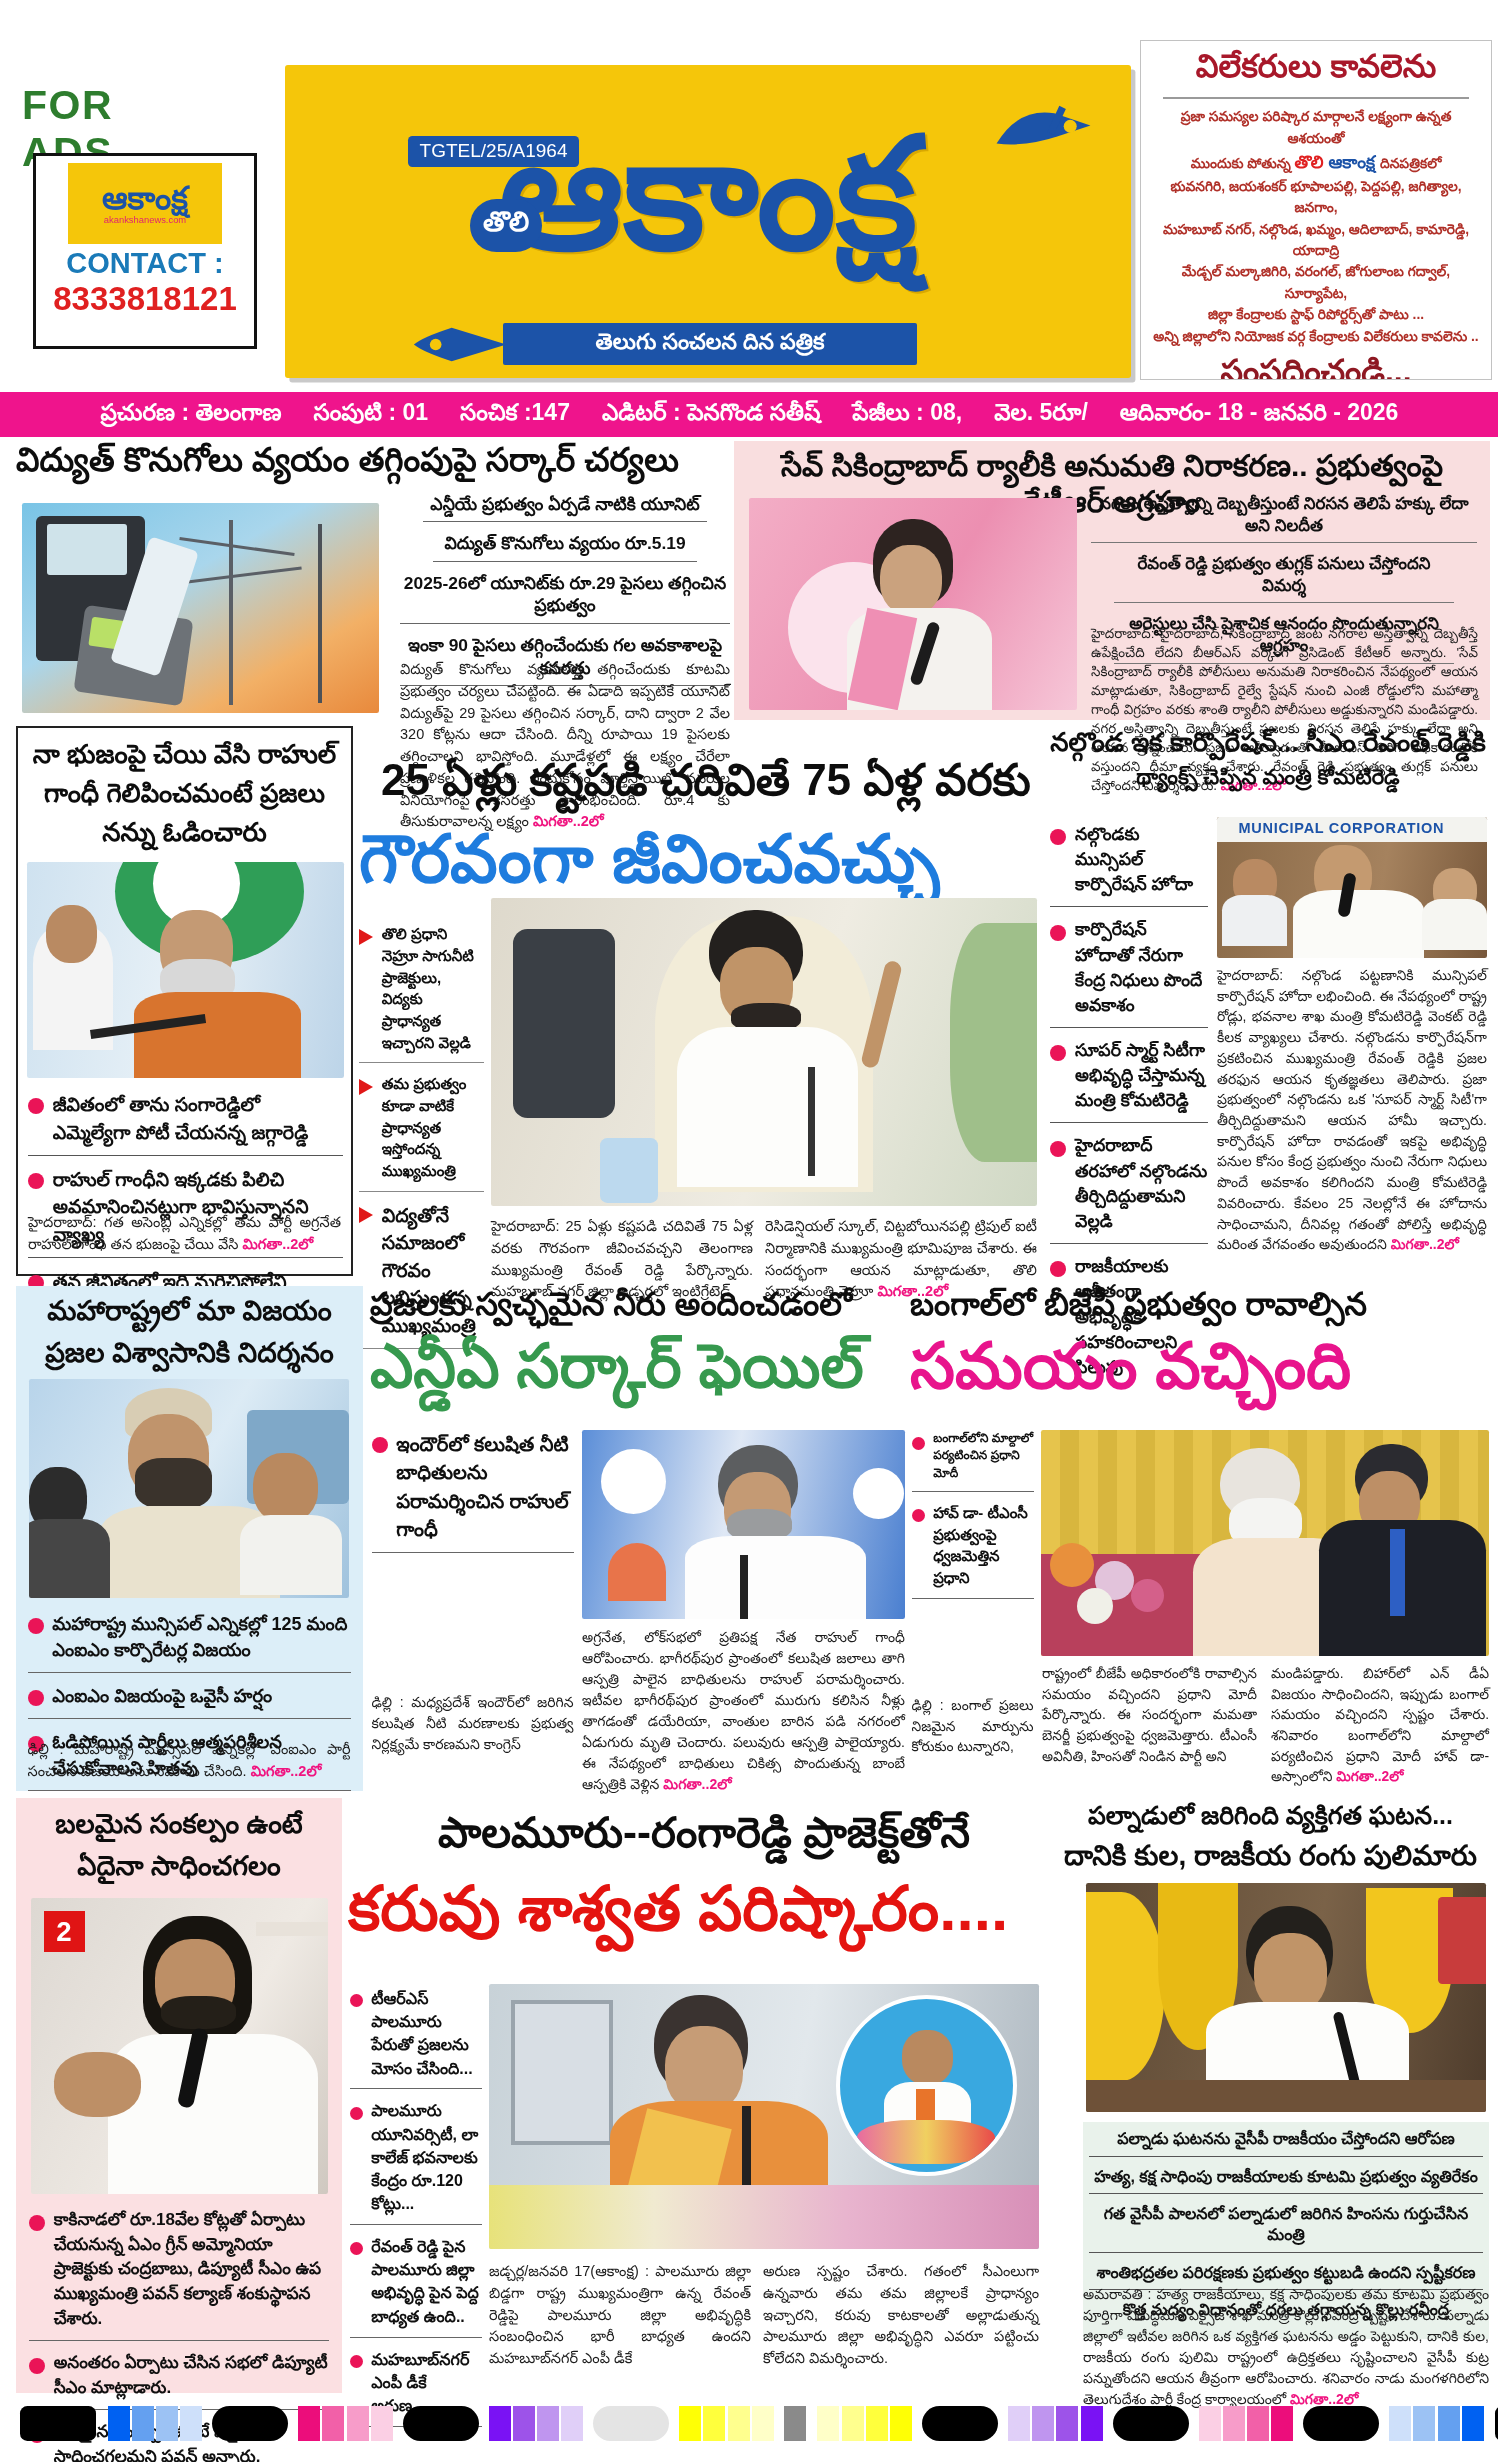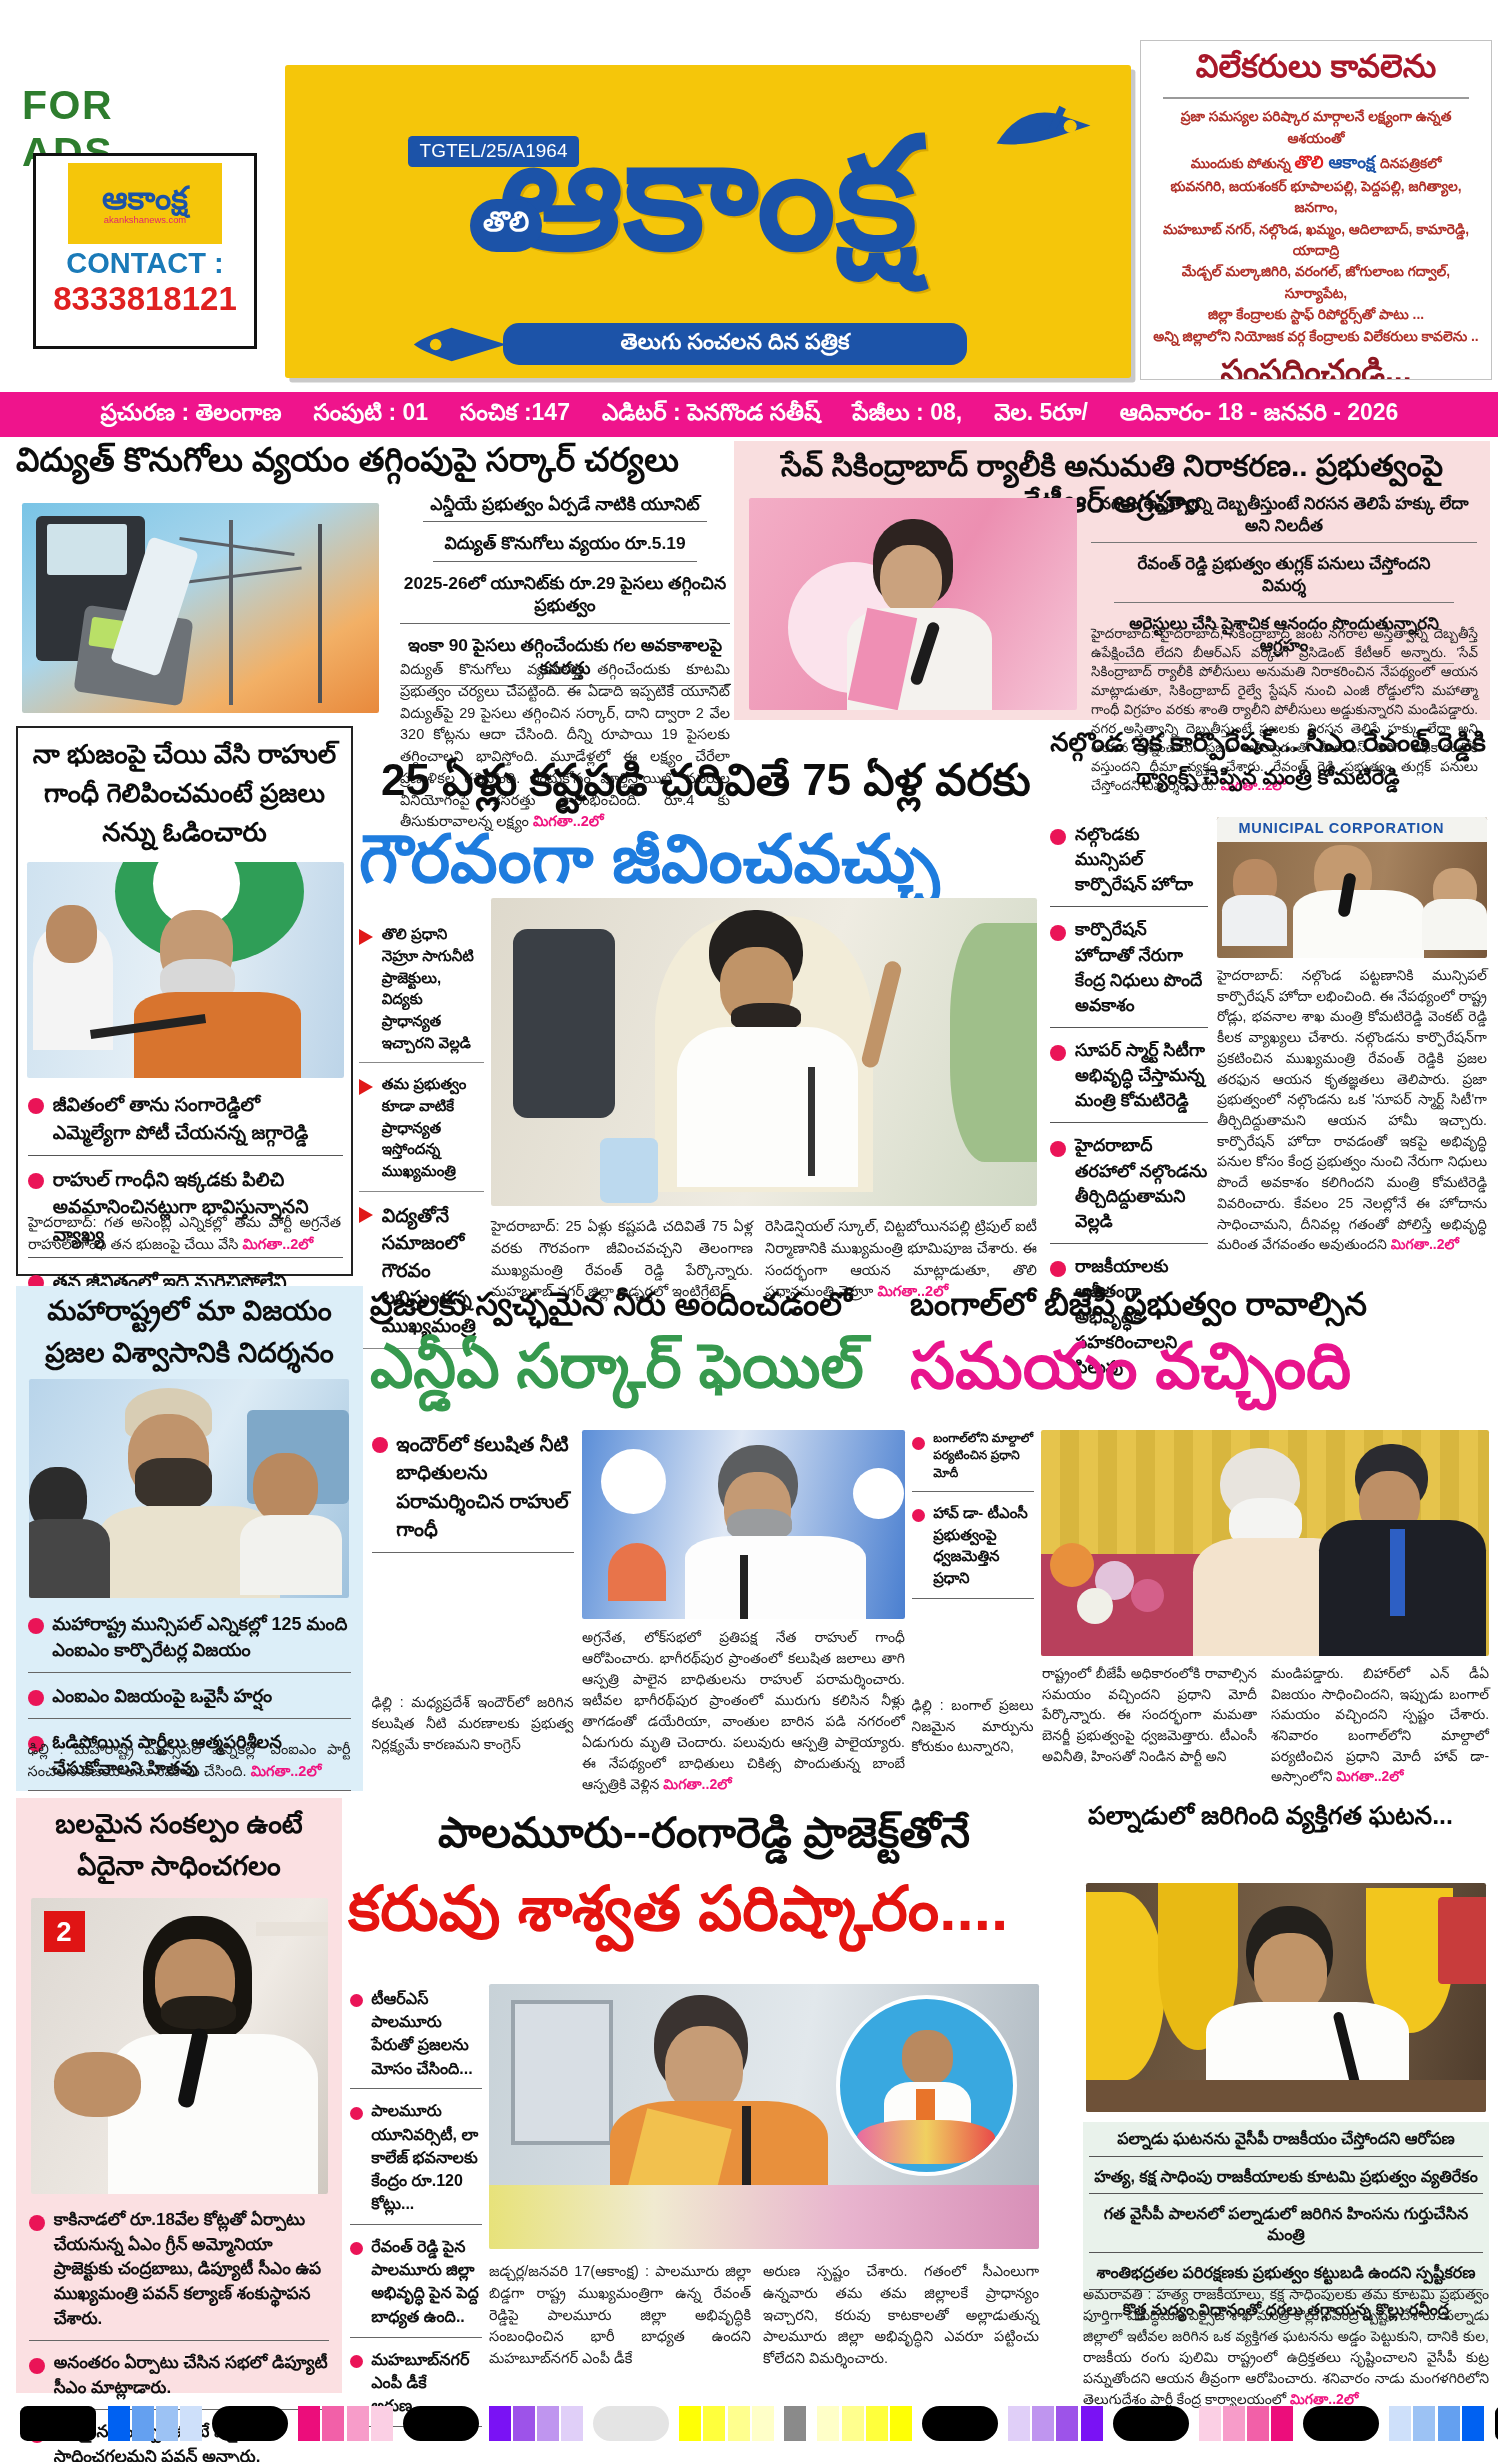--- a/index.html
+++ b/index.html
@@ -43,21 +43,21 @@
 
     <div class="abs" style="left:285px;top:41px;width:846px;height:313px;background:#F5C60A;border-radius:2.9px;box-shadow:4.4px 4.4px 0 #c9c9c9;">
       <div style="position:absolute;left:123px;top:71px;background:#1C53A8;color:#fff;font-size:19px;padding:4.4px 11.6px;border-radius:4.4px;">TGTEL/25/A1964</div>
       <div style="position:absolute;left:0;top:44px;width:100%;text-align:center;color:#1C53A8;font-weight:bold;font-size:156px;line-height:1.1;text-shadow:2.2px 2.2px 0 #d9a800;">ఆకాంక్ష</div>
       <div style="position:absolute;left:185px;top:134px;background:#1C53A8;color:#fff;font-weight:bold;font-size:27.6px;padding:7.3px 13px;border-radius:29px;">తొలి</div>
       <svg width="109" height="65" viewBox="0 0 150 90" style="position:absolute;right:33px;top:27.6px;">
         <path d="M10 70 Q40 20 90 28 L140 45 L95 60 Q50 75 10 70 Z" fill="#1C53A8"></path>
         <circle cx="112" cy="46" r="9" fill="#F5C60A"></circle>
         <rect x="88" y="18" width="10" height="40" fill="#1C53A8" transform="rotate(25 93 38)"></rect>
       </svg>
-      <div style="position:absolute;left:218px;top:258px;width:464px;height:42px;background:#1C53A8;border-radius:16px;display:flex;align-items:center;justify-content:center;">
+      <div style="position:absolute;left:218px;top:258px;width:414px;height:42px;background:#1C53A8;border-radius:2px;display:flex;align-items:center;justify-content:center;">
         <span style="color:#fff;font-weight:bold;font-size:22px;">తెలుగు సంచలన దిన పత్రిక</span>
       </div>
       <svg width="102" height="51" viewBox="0 0 140 70" style="position:absolute;left:123px;top:254px;">
         <path d="M135 35 L60 12 Q20 25 8 35 Q20 45 60 58 Z" fill="#1C53A8"></path>
         <circle cx="38" cy="35" r="8" fill="#F5C60A"></circle>
       </svg>
     </div>
 
     <div class="abs" style="left:1140px;top:16px;width:350px;height:338px;background:#fff;border:1.5px solid #c2c2c2;overflow:hidden;">
       <div class="center" style="margin-top:7.3px;color:#A8182A;font-weight:bold;font-size:32px;">విలేకరులు కావలెను</div>
@@ -429,20 +429,21 @@
       <span>జడ్చర్ల/జనవరి 17(ఆకాంక్ష) : పాలమూరు జిల్లా బిడ్డగా రాష్ట్ర ముఖ్యమంత్రిగా ఉన్న రేవంత్ రెడ్డిపై పాలమూరు జిల్లా అభివృద్ధికి సంబంధించిన భారీ బాధ్యత ఉందని మహబూబ్‌నగర్ ఎంపీ డీకే</span>
     </p>
     <p class="abs body-txt" style="left:415px;top:464px;width:276px;margin:0;font-size:14.5px;">
       <span>అరుణ స్పష్టం చేశారు. గతంలో సీఎంలుగా ఉన్నవారు తమ తమ జిల్లాలకే ప్రాధాన్యం ఇచ్చారని, కరువు కాటకాలతో అల్లాడుతున్న పాలమూరు జిల్లా అభివృద్ధిని ఎవరూ పట్టించు కోలేదని విమర్శించారు.</span>
     </p>
   </div>
 
   <div class="abs" style="left:1051px;top:1773px;width:439px;height:598px;">
     <div class="hl center" style="line-height:1.5;">
       <div style="font-size:25px;">పల్నాడులో జరిగింది వ్యక్తిగత ఘటన...</div>
+      <div style="font-size:28px;">దానికి కుల, రాజకీయ రంగు పులిమారు</div>
     </div>
     <div class="photo" style="left:35px;top:86px;width:400px;height:229px;background:linear-gradient(100deg,#5c4834 0%,#7a6248 55%,#4e3c2c 100%);">
       <div class="shape" style="left:-2%;top:4%;width:87px;height:189px;background:#f2c61e;border-radius:0 50% 50% 0;"></div>
       <div class="shape" style="left:18%;top:0%;width:80px;height:167px;background:#e8ba14;border-radius:0 0 50% 50%;"></div>
       <div class="shape" style="left:70%;top:2%;width:87px;height:145px;background:#f2c61e;border-radius:0 0 50% 50%;"></div>
       <div class="shape" style="left:88%;top:6%;width:58px;height:87px;background:#c83c3c;border-radius:4.4px;"></div>
       <div class="shape" style="left:40%;top:10%;width:87px;height:94px;background:#23201c;border-radius:48%;"></div>
       <div class="shape" style="left:42%;top:22%;width:73px;height:80px;background:#c09468;border-radius:45%;"></div>
       <div class="shape" style="left:30%;top:52%;width:203px;height:116px;background:#fdfdfb;border-radius:26% 26% 0 0;"></div>
       <div class="shape" style="left:64%;top:56%;width:10px;height:80px;background:#141414;border-radius:5.8px;transform:rotate(-14deg);"></div>

